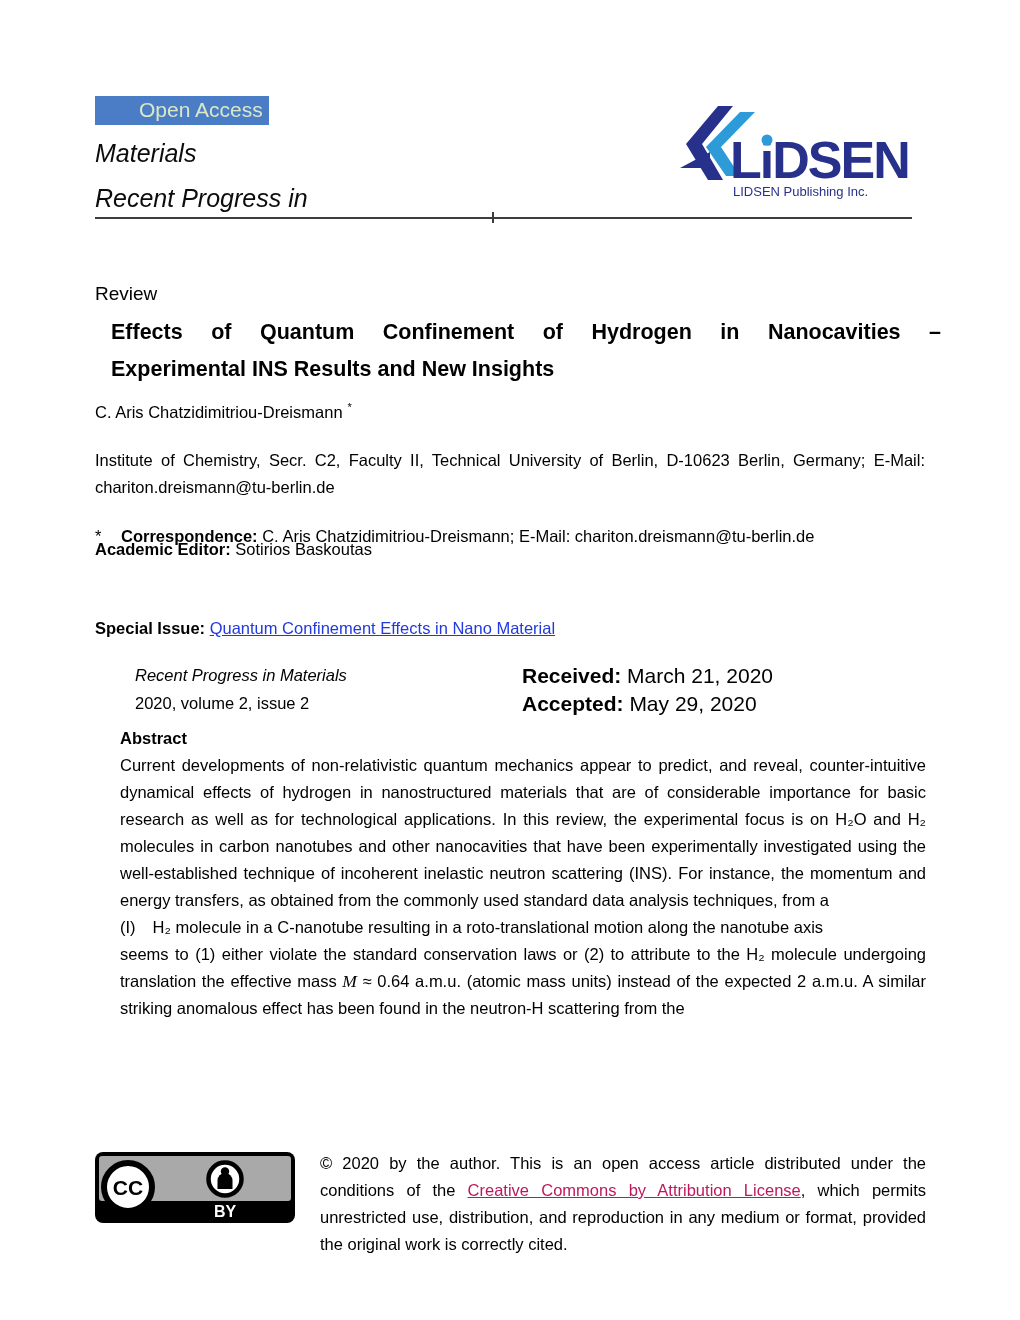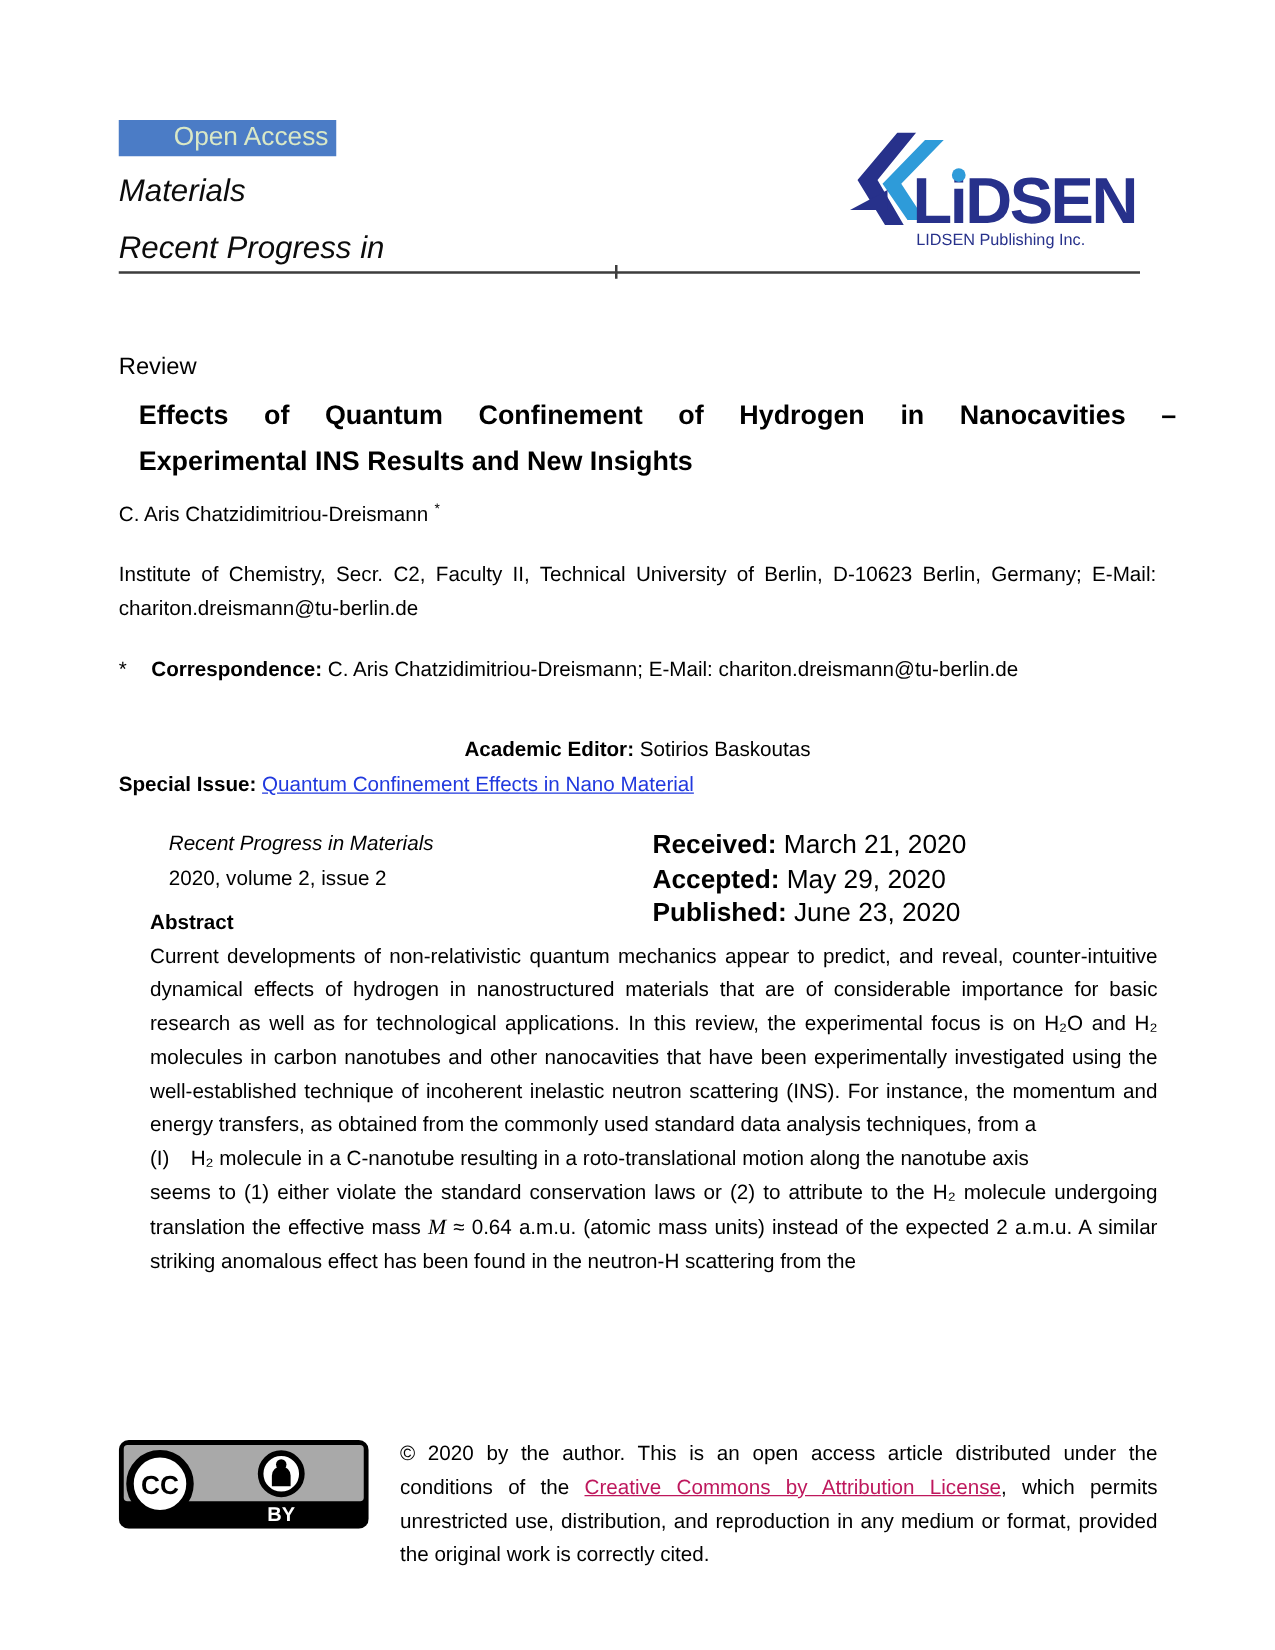--- a/index.html
+++ b/index.html
@@ -23,21 +23,21 @@
   
   .review{left:95px;top:283px;font-size:19px;}
   .paper-title{left:111px;top:314px;width:830px;font-size:21.5px;font-weight:bold;line-height:37px;margin:0;}
   .paper-title .t1{text-align:justify;text-align-last:justify;}
   .author-line{left:95px;top:401px;font-size:16.5px;}
   .author-line sup{font-size:11px;margin-left:5px;}
   .affil{left:95px;top:447px;width:830px;font-size:16.5px;line-height:27px;text-align:justify;margin:0;}
   .labelled{left:95px;top:0;width:830px;font-size:16.5px;line-height:27px;}
   .corr{top:523px;display:flex;}
   .corr .mark{width:26px;flex:none;}
-  .editor{top:587px;text-align:center;}
+  .editor{top:536px;}
   .special{top:615px;}
   b.lbl{font-weight:bold;}
   a.doc-link{text-decoration:underline;cursor:pointer;}
   
   .meta-left{left:95px;top:662px;font-size:16.5px;line-height:27.5px;margin-left:40px;}
   .meta-left .jt{font-style:italic;}
   .meta-right{left:522px;top:662px;font-size:21px;line-height:27.5px;}
   
   .abstract{left:120px;top:725px;width:806px;font-size:16.5px;line-height:27px;}
   .abstract h2{font-size:16.5px;line-height:27px;margin:0;font-weight:bold;}
@@ -112,24 +112,20 @@
 
   <div class="abs meta-right">
     <div>
       <b class="lbl">Received:</b>
       <span>March 21, 2020</span>
     </div>
     <div>
       <b class="lbl">Accepted:</b>
       <span>May 29, 2020</span>
     </div>
-    <div>
-      <b class="lbl">Published:</b>
-      <span>June 23, 2020</span>
-    </div>
   </div>
 
   <div class="abs abstract">
     <h2>Abstract</h2>
     <p>Current developments of non-relativistic quantum mechanics appear to predict, and reveal, counter-intuitive dynamical effects of hydrogen in nanostructured materials that are of considerable importance for basic research as well as for technological applications. In this review, the experimental focus is on H₂O and H₂ molecules in carbon nanotubes and other nanocavities that have been experimentally investigated using the well-established technique of incoherent inelastic neutron scattering (INS). For instance, the momentum and energy transfers, as obtained from the commonly used standard data analysis techniques, from a</p>
     <p><span class="marker">(I)</span><span>H₂ molecule in a C-nanotube resulting in a roto-translational motion along the nanotube axis</span></p>
     <p><span>seems to (1) either violate the standard conservation laws or (2) to attribute to the H₂ molecule undergoing translation the effective mass </span><span class="math">M</span><span> ≈ 0.64 a.m.u. (atomic mass units) instead of the expected 2 a.m.u. A similar striking anomalous effect has been found in the neutron-H scattering from the</span></p>
   </div>
 
   <svg class="abs badge" width="200" height="71" viewBox="0 0 200 71">

